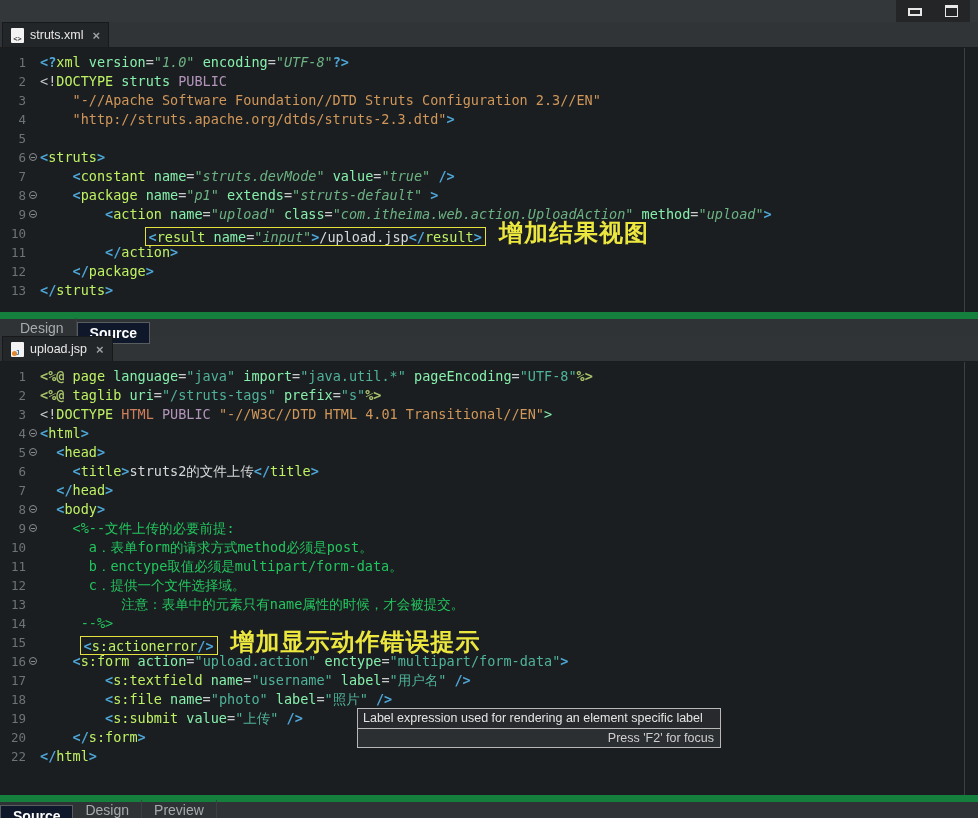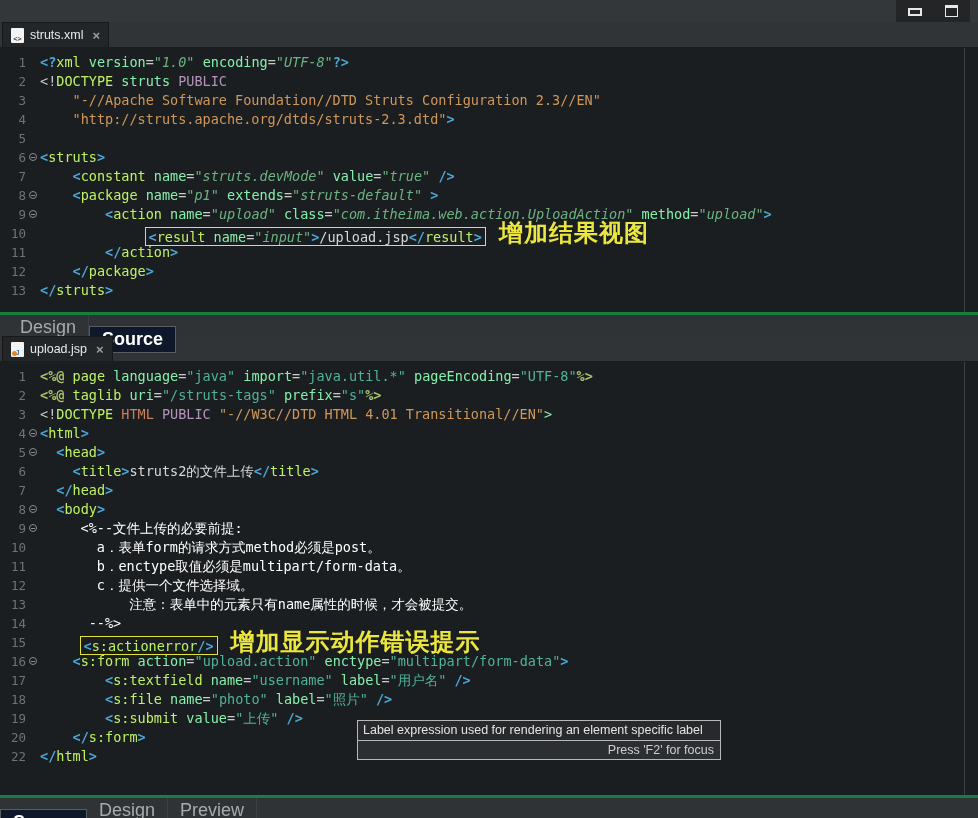--- a/index.html
+++ b/index.html
@@ -47,37 +47,37 @@
   .tk-txt { color:#d6d9d9; }
   .tk-br  { color:#4da6d6; font-weight:bold; }
   .tk-tag { color:#bef264; font-weight:normal; }
   .tk-attr{ color:#86efac; }
   .tk-eq  { color:#c9cccc; }
   .tk-xval{ color:#6cb283; font-style:italic; }
   .tk-jval{ color:#4fb39a; }
   .tk-str { color:#d0975a; }
   .tk-kw  { color:#b294bb; }
   .tk-dt  { color:#cd7f5d; }
-  .tk-cmt { color:#ffffff;margin-left:8px; }
+  .tk-cmt { color:#22c55e; }
   .tk-scr { color:#a9c46c; font-weight:bold; }
 
   .hl-box { border:1.5px solid #e4e03c; padding:0 3px; margin:0 7px; display:inline-block; height:19px; }
   .annot  { color:#ece73f; font-weight:bold; font-size:24px; letter-spacing:1px; padding-left:6px;
             position:relative; top:-1px; font-family:"Liberation Sans", sans-serif; }
 
   
-  .subtabs { background:#2f3335; display:flex; align-items:flex-start; font-size:18px; color:#a7abad;
-             border-top:3px solid #15803d; }
+  .subtabs { background:#2f3335; display:flex; align-items:center; font-size:14px; color:#a7abad;
+             border-top:7px solid #15803d; }
   .subtabs1 { height:24px; padding-left:8px; }
   .subtabs2 { height:23px; }
   .subtab { padding:2px 12px; cursor:pointer; border-right:1px solid #3c4042; }
   .subtab.active { background:#0f172a; border:1px solid #595d60; color:#ffffff; font-weight:bold;margin-top:11px; }
 
   
-  .tooltip { position:absolute; left:357px; top:358px; width:364px; background:#27292c;
+  .tooltip { position:absolute; left:357px; top:346px; width:364px; background:#27292c;
              border:1px solid #b8b8b8; font-size:12.5px; color:#e4e4e4; z-index:9; }
   .tooltip-text { padding:2px 5px; border-bottom:1px solid #b8b8b8; line-height:15px; }
   .tooltip-hint { padding:2px 6px; line-height:14px; text-align:right; color:#cfcfcf; background:#2c2f32; }
 </style>
 </head>
 <body>
 
 <div class="page">
 
   <div class="titlebar">

